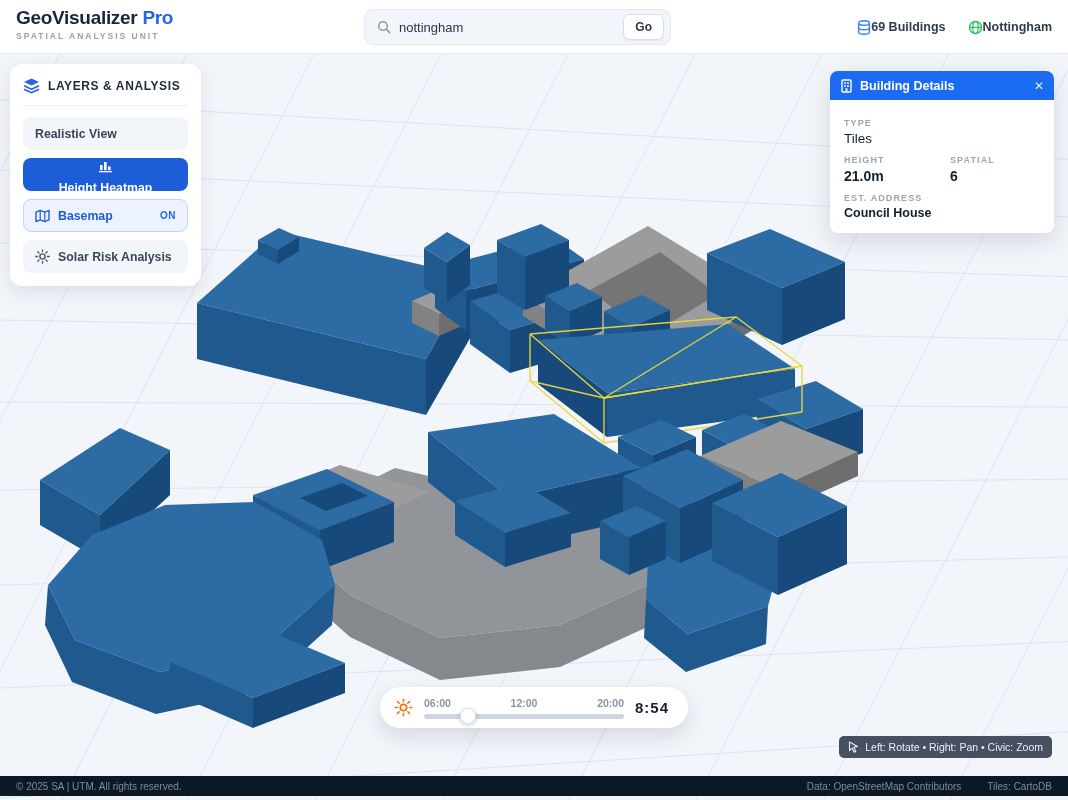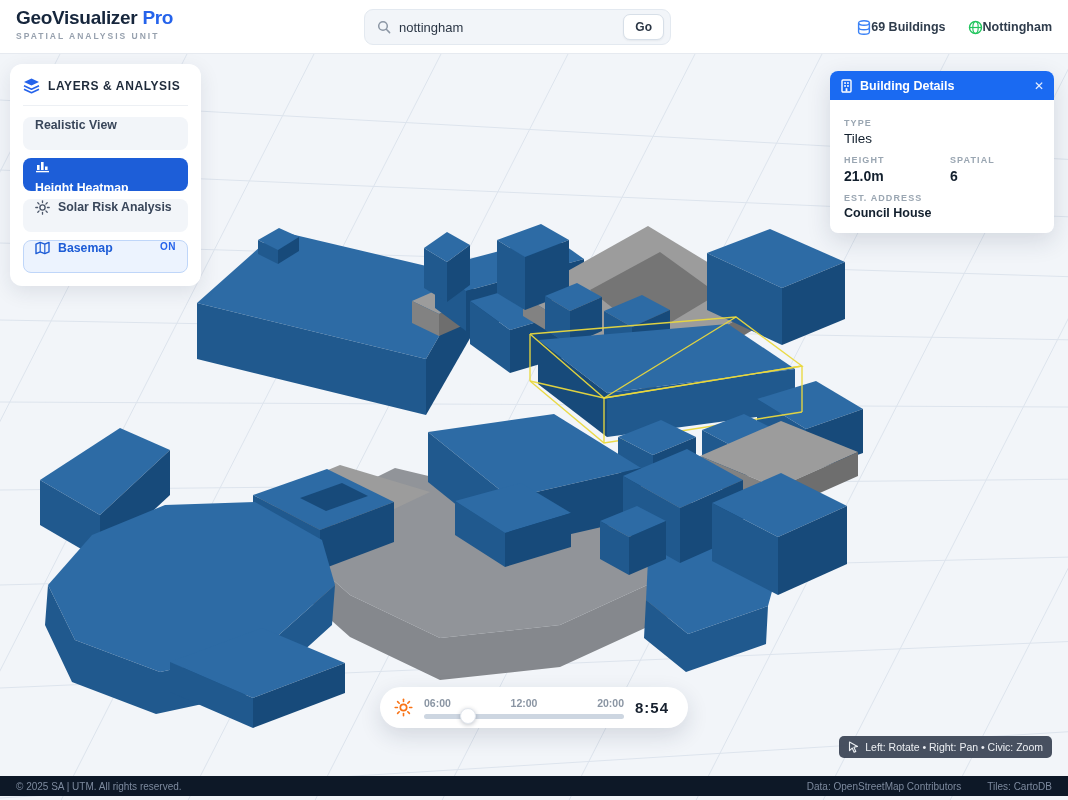--- a/index.html
+++ b/index.html
@@ -24,21 +24,21 @@
             color:#2b3645; padding:5px 11px; cursor:pointer; box-shadow:0 1px 2px rgba(20,30,50,.06); }
   .hbadges { position:absolute; right:16px; top:0; height:54px; display:flex; align-items:center; gap:22px; }
   .hbadge { display:flex; align-items:center; font-size:12.5px; font-weight:600; color:#2f3c4c; }
 
   
   .layers { position:absolute; left:10px; top:64px; width:191px; background:#ffffff; border-radius:12px;
             box-shadow:0 6px 20px rgba(25,40,70,.10); padding:13px; z-index:15; }
   .layers .title-row { display:flex; align-items:center; gap:8px; }
   .layers .title { font-size:12px; font-weight:800; color:#1e2a3a; letter-spacing:.6px; }
   .layers hr { border:none; border-top:1px solid #edf0f4; margin:11px 0; }
-  .lbtn { display:flex; gap:8px; height:33px; border-radius:8px; padding:0 11px;
+  .lbtn { display:flex; align-items:center; gap:8px; height:33px; border-radius:8px; padding:0 11px;
           font-size:12.3px; font-weight:600; color:#39465a; background:#f2f5f9; margin-bottom:8px; cursor:pointer;
           border:1px solid transparent; }
   .lbtn:last-child { margin-bottom:0; }
   .lbtn.active { background:#1d5ed8; color:#ffffff;flex-direction:column; }
   .lbtn.toggle { background:#ecf3fe; border:1px solid #bfd6f9; color:#1d5cd6; }
   .lbtn .state { margin-left:auto; font-size:10px; font-weight:800; color:#2563eb; letter-spacing:.5px; }
 
   
   .details { position:absolute; right:14px; top:71px; width:224px; background:#ffffff; border-radius:8px;
              box-shadow:0 8px 24px rgba(25,40,70,.14); overflow:hidden; z-index:15; }
@@ -247,48 +247,48 @@
     <span class="icon">
       <svg width="15" height="14" viewBox="0 0 15 14">
           <rect x="2" y="6" width="2.6" height="5" fill="#fff"></rect>
           <rect x="6" y="3" width="2.6" height="8" fill="#fff"></rect>
           <rect x="10" y="7.5" width="2.6" height="3.5" fill="#fff"></rect>
           <line x1="1" y1="12.6" x2="14" y2="12.6" stroke="#fff" stroke-width="1.4"></line>
         </svg>
     </span>
     <span>Height Heatmap</span>
   </div>
+  <div class="lbtn toggle">
+    <span class="icon">
+      <svg width="15" height="14" viewBox="0 0 15 14">
+          <path d="M1 3.2 L5.2 1.4 L9.8 3.2 L14 1.4 V10.8 L9.8 12.6 L5.2 10.8 L1 12.6 Z" fill="none" stroke="#1d5cd6" stroke-width="1.4" stroke-linejoin="round"></path>
+          <line x1="5.2" y1="1.4" x2="5.2" y2="10.8" stroke="#1d5cd6" stroke-width="1.2"></line>
+          <line x1="9.8" y1="3.2" x2="9.8" y2="12.6" stroke="#1d5cd6" stroke-width="1.2"></line>
+        </svg>
+    </span>
+    <span>Basemap</span>
+    <span class="state">ON</span>
+  </div>
   <div class="lbtn">
     <span class="icon">
       <svg width="15" height="15" viewBox="0 0 15 15">
           <circle cx="7.5" cy="7.5" r="2.6" fill="none" stroke="#4a5568" stroke-width="1.4"></circle>
           <g stroke="#4a5568" stroke-width="1.3" stroke-linecap="round">
             <line x1="7.5" y1="0.8" x2="7.5" y2="2.6"></line>
             <line x1="7.5" y1="12.4" x2="7.5" y2="14.2"></line>
             <line x1="0.8" y1="7.5" x2="2.6" y2="7.5"></line>
             <line x1="12.4" y1="7.5" x2="14.2" y2="7.5"></line>
             <line x1="2.8" y1="2.8" x2="4.1" y2="4.1"></line>
             <line x1="10.9" y1="10.9" x2="12.2" y2="12.2"></line>
             <line x1="2.8" y1="12.2" x2="4.1" y2="10.9"></line>
             <line x1="10.9" y1="4.1" x2="12.2" y2="2.8"></line>
           </g>
         </svg>
     </span>
     <span>Solar Risk Analysis</span>
-  </div>
-  <div class="lbtn toggle">
-    <span class="icon">
-      <svg width="15" height="14" viewBox="0 0 15 14">
-          <path d="M1 3.2 L5.2 1.4 L9.8 3.2 L14 1.4 V10.8 L9.8 12.6 L5.2 10.8 L1 12.6 Z" fill="none" stroke="#1d5cd6" stroke-width="1.4" stroke-linejoin="round"></path>
-          <line x1="5.2" y1="1.4" x2="5.2" y2="10.8" stroke="#1d5cd6" stroke-width="1.2"></line>
-          <line x1="9.8" y1="3.2" x2="9.8" y2="12.6" stroke="#1d5cd6" stroke-width="1.2"></line>
-        </svg>
-    </span>
-    <span>Basemap</span>
-    <span class="state">ON</span>
   </div>
 </div>
 
 <div class="details">
   <div class="dheader">
     <span class="icon">
       <svg width="13" height="14" viewBox="0 0 13 14">
           <rect x="2" y="1" width="9" height="12" rx="1" fill="none" stroke="#fff" stroke-width="1.4"></rect>
           <g fill="#fff">
             <rect x="4.2" y="3.2" width="1.7" height="1.7"></rect>

